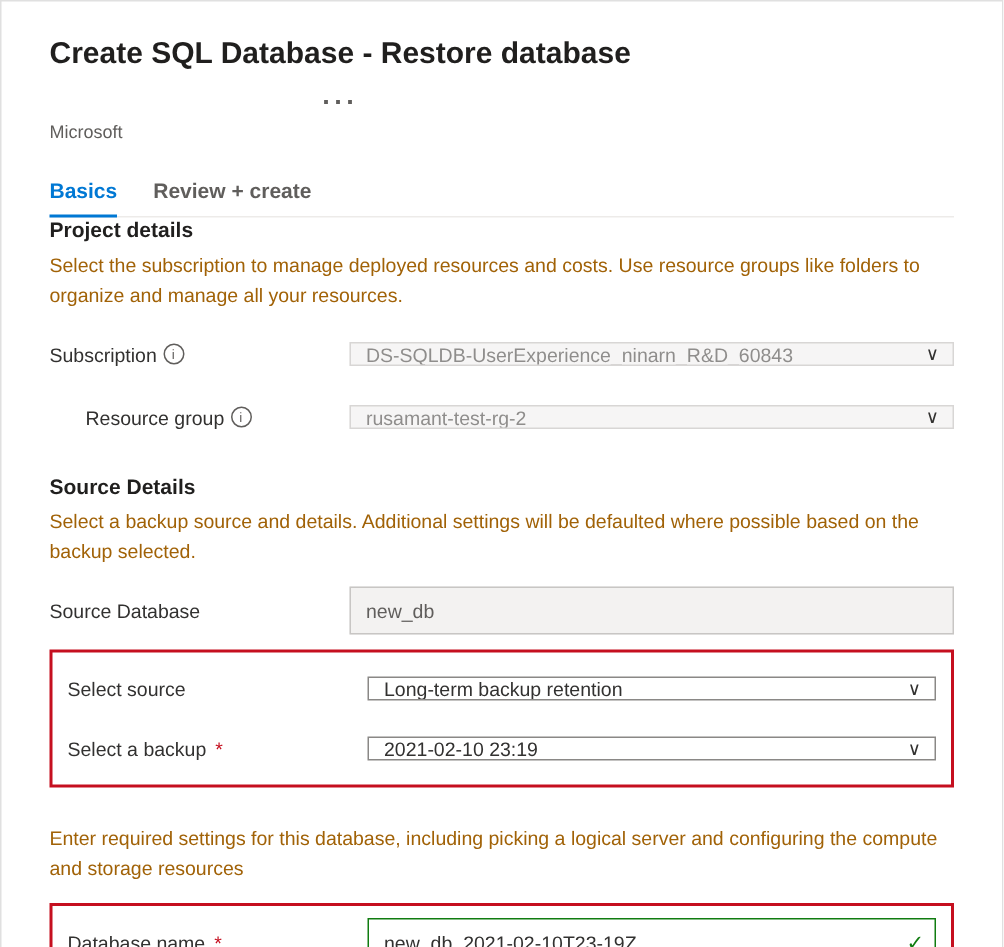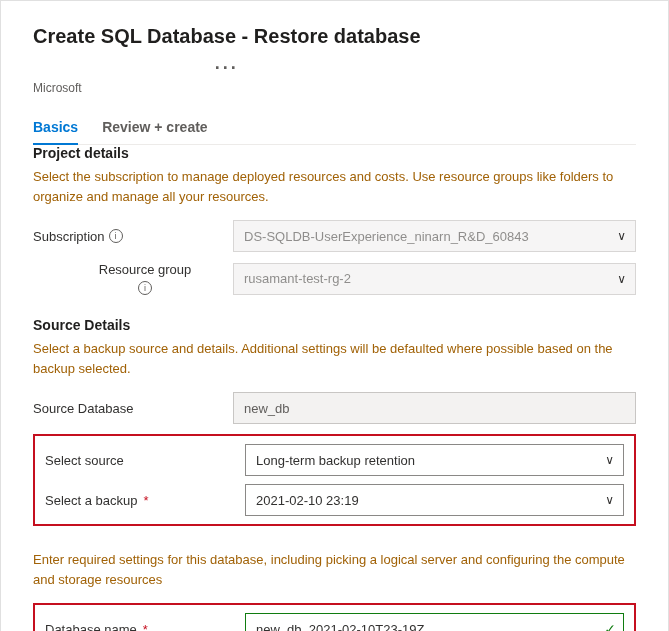--- a/index.html
+++ b/index.html
@@ -120,21 +120,21 @@
     .input-field.readonly {
       background: #f3f2f1;
       color: #605e5c;
       border: 1px solid #c8c6c4;
     }
     .input-field.valid {
       border: 1px solid #107c10;
     }
     .dropdown-field {
       width: 100%;
-      height: 32px;
+      height: 16px;
       border: 1px solid #8a8886;
       padding: 0 32px 0 10px;
       font-size: 13px;
       color: #323130;
       background: #fff;
       appearance: none;
       outline: none;
       cursor: pointer;
     }
     .dropdown-wrapper {
@@ -177,21 +177,20 @@
     }
     .input-wrapper {
       position: relative;
       width: 100%;
     }
     .resource-group-row {
       margin-left: 24px;
     }
     .resource-group-row .form-label {
       width: 176px;
-      flex-direction: column;
     }
   </style>
 </head>
 <body>
 
 <div class="page-container">
 
   <div style="display:flex; align-items:center; gap:10px;">
     <h1 class="page-title">
       <span>Create SQL Database - Restore database</span>

